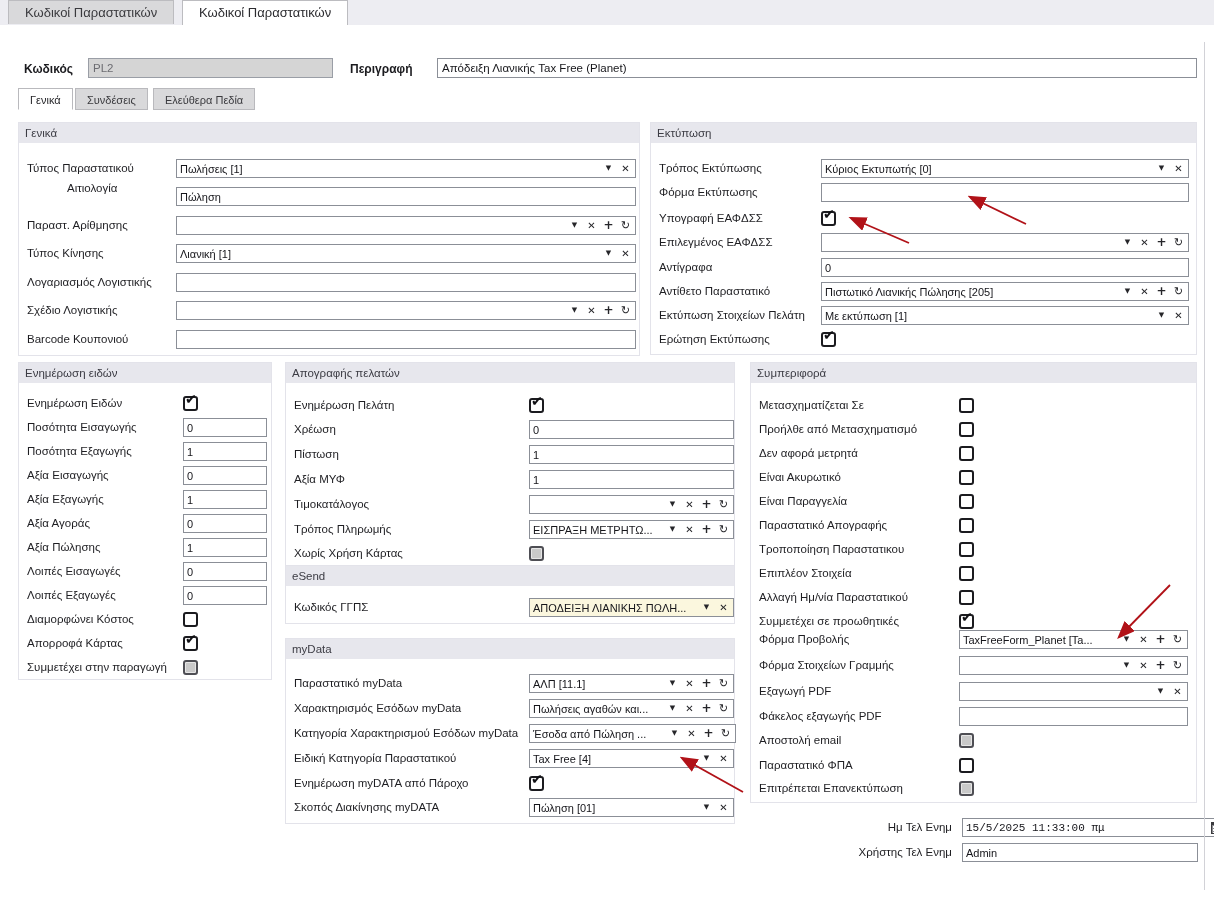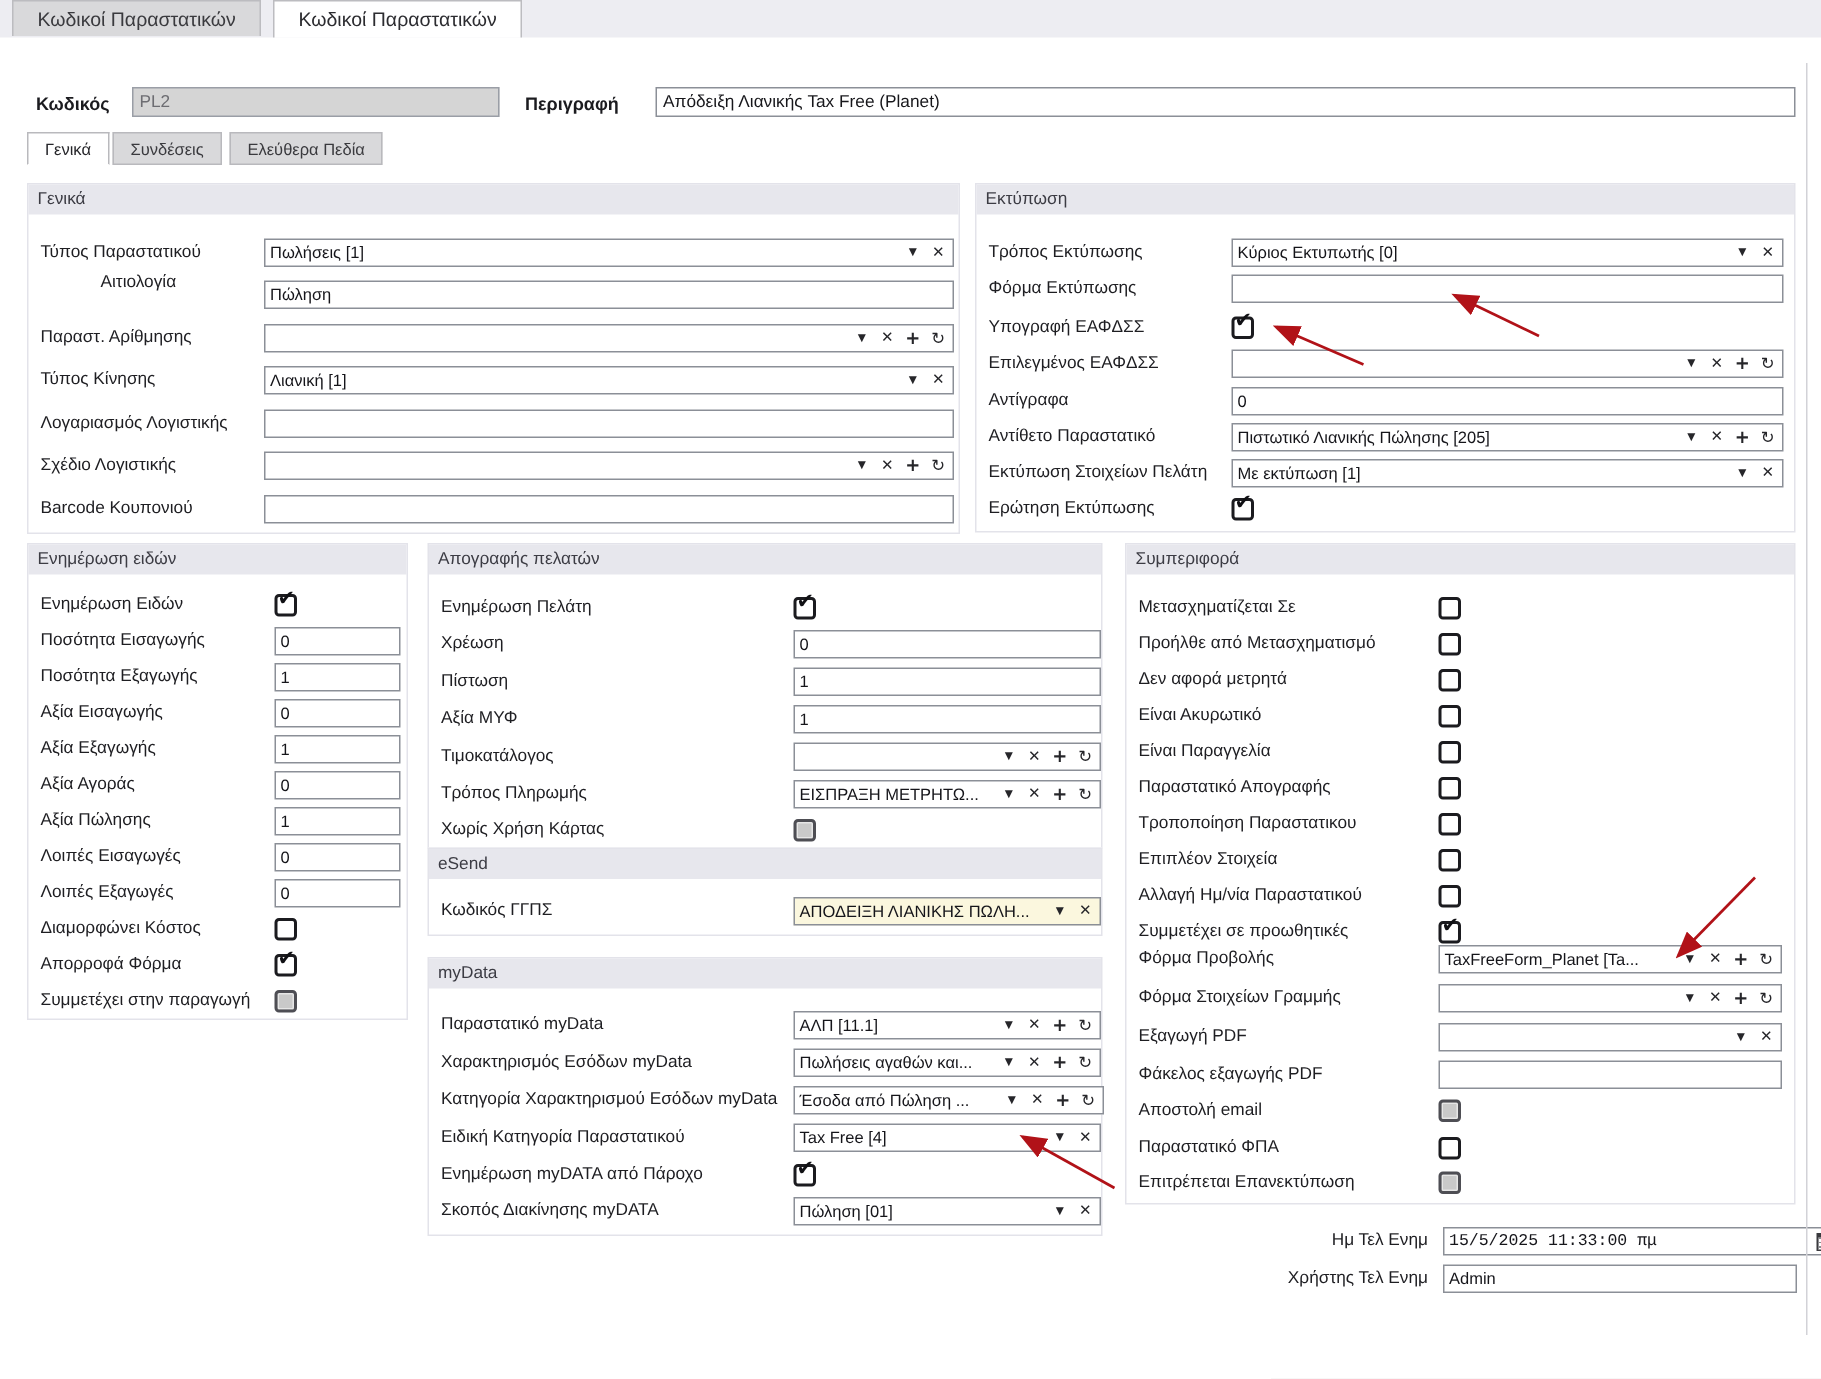--- a/index.html
+++ b/index.html
@@ -199,21 +199,21 @@
         <div class="row-label" style="left: 8px; top: 199px;">Λοιπές Εισαγωγές</div>
         <div class="field" style="left: 164px; top: 199px; width: 84px;">
           <span class="val">0</span>
         </div>
         <div class="row-label" style="left: 8px; top: 223px;">Λοιπές Εξαγωγές</div>
         <div class="field" style="left: 164px; top: 223px; width: 84px;">
           <span class="val">0</span>
         </div>
         <div class="row-label" style="left: 8px; top: 247px;">Διαμορφώνει Κόστος</div>
         <div class="cb" style="left: 164px; top: 249px;"></div>
-        <div class="row-label" style="left: 8px; top: 271px;">Απορροφά Φόρμα</div>
+        <div class="row-label" style="left: 8px; top: 271px;">Απορροφά Κάρτας</div>
         <div class="cb checked" style="left: 164px; top: 273px;"></div>
         <div class="row-label" style="left: 8px; top: 295px;">Συμμετέχει στην παραγωγή</div>
         <div class="cb disabled" style="left: 164px; top: 297px;"></div>
       </div>
       <div class="group" style="left: 285px; top: 362px; width: 450px; height: 204px;">
         <div class="group-header">Απογραφής πελατών</div>
         <div class="row-label" style="left: 8px; top: 33px;">Ενημέρωση Πελάτη</div>
         <div class="cb checked" style="left: 243px; top: 35px;"></div>
         <div class="row-label" style="left: 8px; top: 57px;">Χρέωση</div>
         <div class="field" style="left: 243px; top: 57px; width: 205px;">

